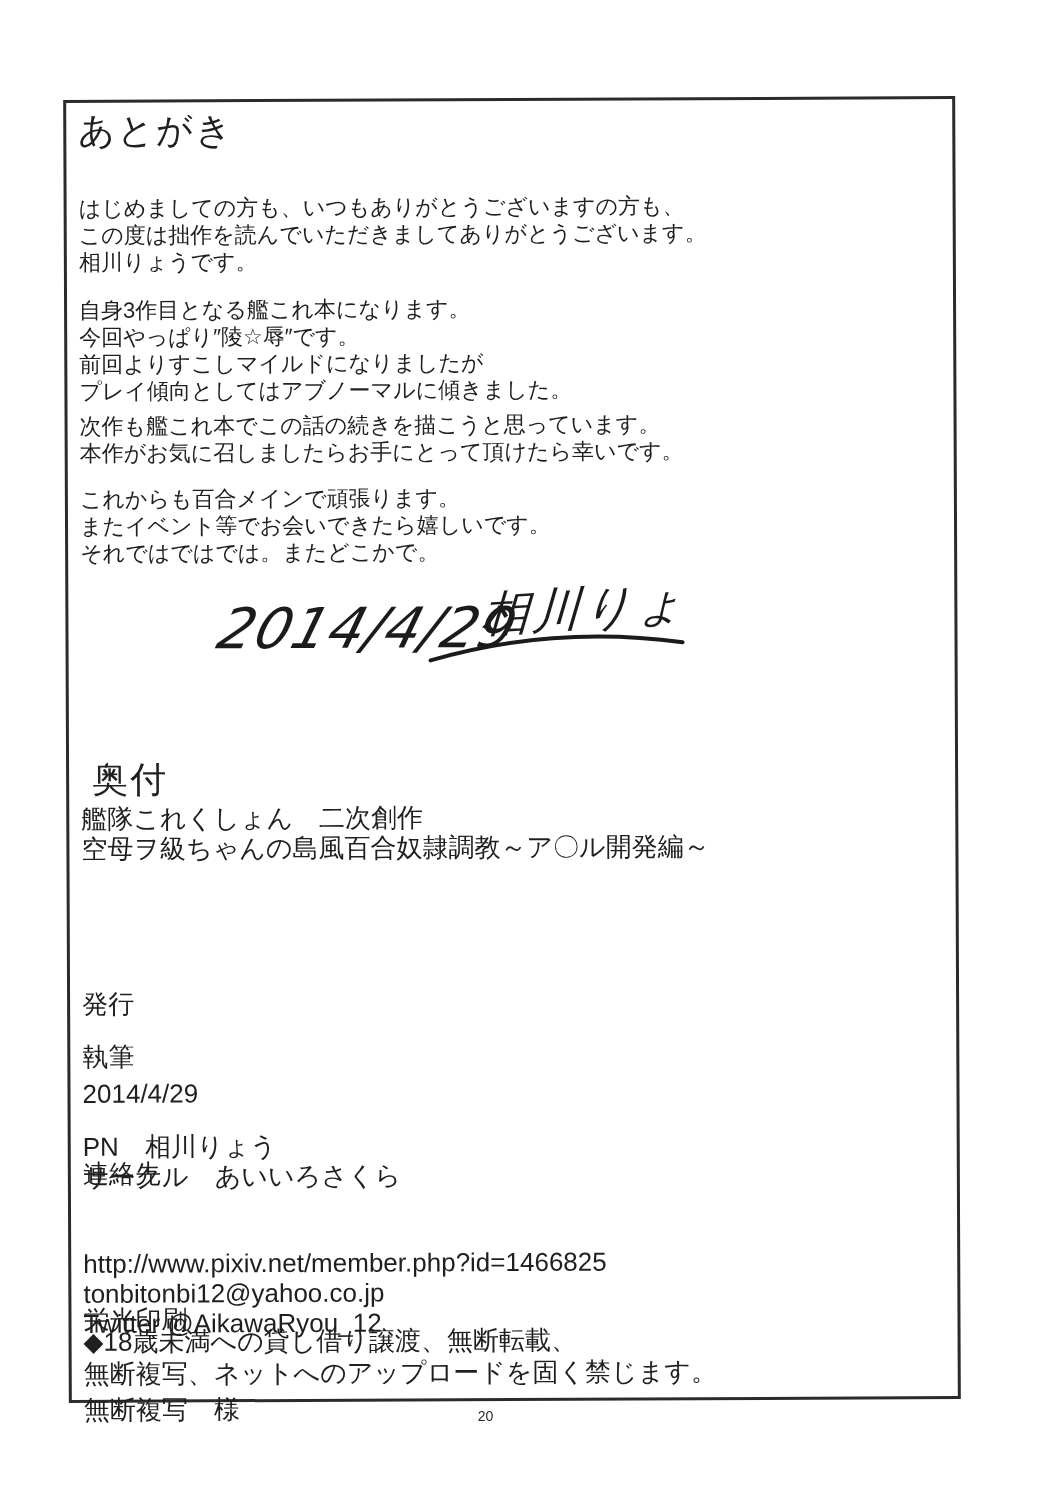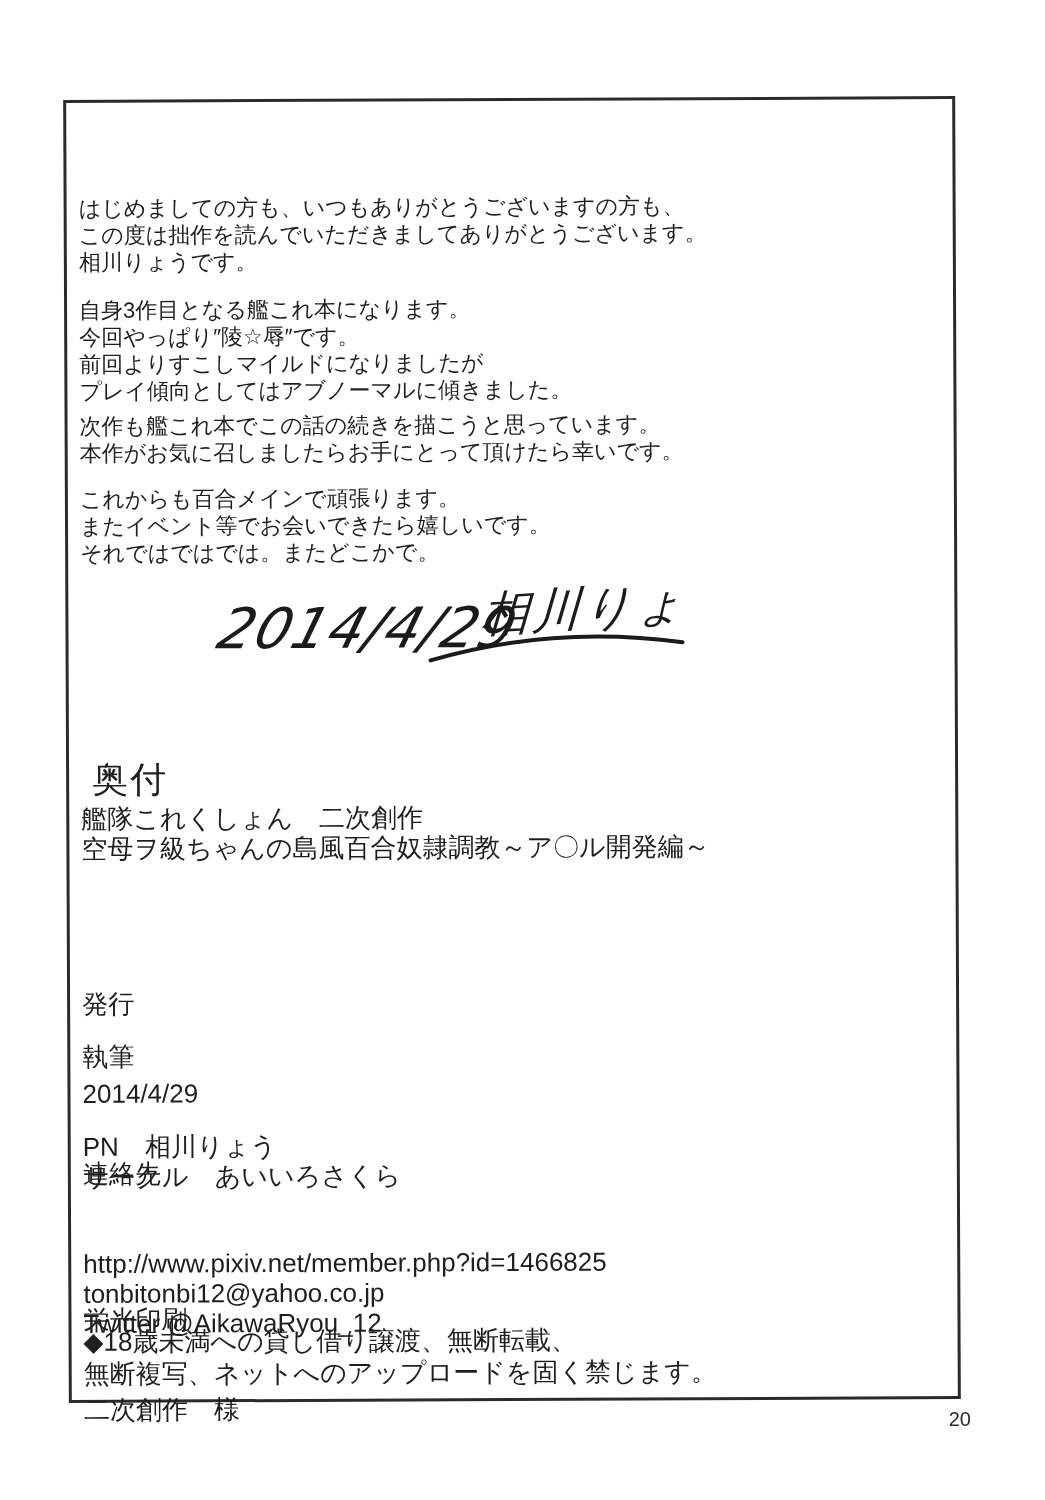--- a/index.html
+++ b/index.html
@@ -44,22 +44,22 @@
   .pos-ct{top:655px;margin-left:11px;}
   .pos-work{top:701px;}
   .pos-s0{top:826px;}
   .pos-s1{top:879px;}
   .pos-s2{top:996px;}
   .pos-s3{top:1142px;}
   .pos-notice{top:1223px;}
   .pageno{
     position:absolute;
     left:0;top:1408px;width:971px;
-    text-align:right;
-    font-size:20px;
+    text-align:center;
+    font-size:14px;
     color:#2a2a2a;
   }
   
   .sig-date{
     font-size:56px;
     font-style:italic;
     fill:#1b1b1b;
     font-family:"DejaVu Sans","Liberation Sans",sans-serif;
     letter-spacing:1px;
   }
@@ -76,20 +76,21 @@
     stroke-width:4;
     stroke-linecap:round;
   }
 </style>
 </head>
 <body>
 
 <div class="page">
   <div class="frame">
 
+    <div class="blk t-title pos-awt">あとがき</div>
 
     <div class="blk body pos-p1"><div class="line">はじめましての方も、いつもありがとうございますの方も、</div><div class="line">この度は拙作を読んでいただきましてありがとうございます。</div><div class="line">相川りょうです。</div></div>
 
     <div class="blk body pos-p2"><div class="line">自身3作目となる艦これ本になります。</div><div class="line">今回やっぱり″陵☆辱″です。</div><div class="line">前回よりすこしマイルドになりましたが</div><div class="line">プレイ傾向としてはアブノーマルに傾きました。</div></div>
 
     <div class="blk body pos-p3"><div class="line">次作も艦これ本でこの話の続きを描こうと思っています。</div><div class="line">本作がお気に召しましたらお手にとって頂けたら幸いです。</div></div>
 
     <div class="blk body pos-p4"><div class="line">これからも百合メインで頑張ります。</div><div class="line">またイベント等でお会いできたら嬉しいです。</div><div class="line">それではではでは。またどこかで。</div></div>
 
     <svg class="pos-sig" viewBox="0 0 520 115">
@@ -112,21 +113,21 @@
       <div><div class="line">PN　相川りょう</div><div class="line">サークル　あいいろさくら</div></div>
     </div>
 
     <div class="blk cbody pos-s2">
       <div class="line">連絡先</div>
       <div><div class="line">http://www.pixiv.net/member.php?id=1466825</div><div class="line">tonbitonbi12@yahoo.co.jp</div><div class="line">Twitter @AikawaRyou_12</div></div>
     </div>
 
     <div class="blk cbody pos-s3">
       <div class="line">栄光印刷</div>
-      <div><div class="line">二次創作　様</div></div>
+      <div><div class="line">無断複写　様</div></div>
     </div>
 
     <div class="blk notice pos-notice"><div class="line">◆18歳未満への貸し借り譲渡、無断転載、</div><div class="line">無断複写、ネットへのアップロードを固く禁じます。</div></div>
 
   </div>
 
   <div class="pageno">20</div>
 </div>
 
 </body></html>

